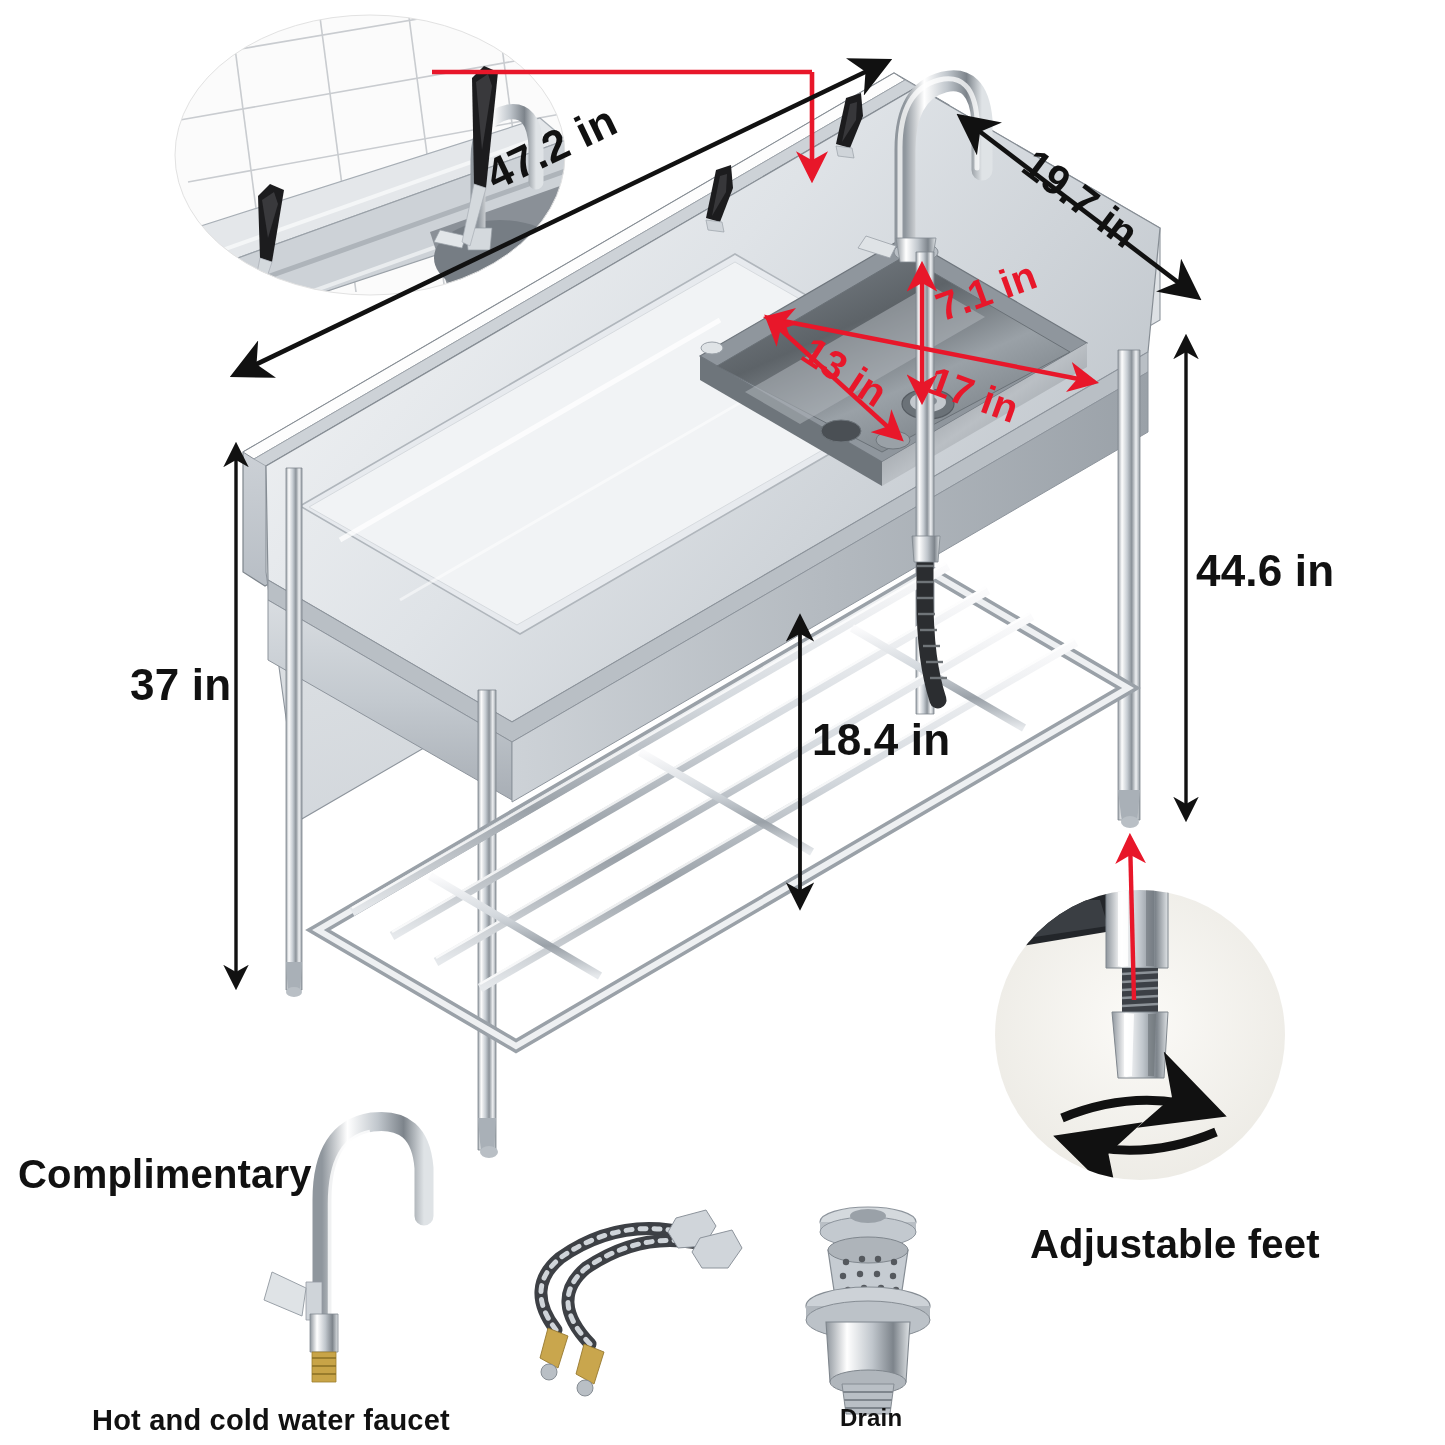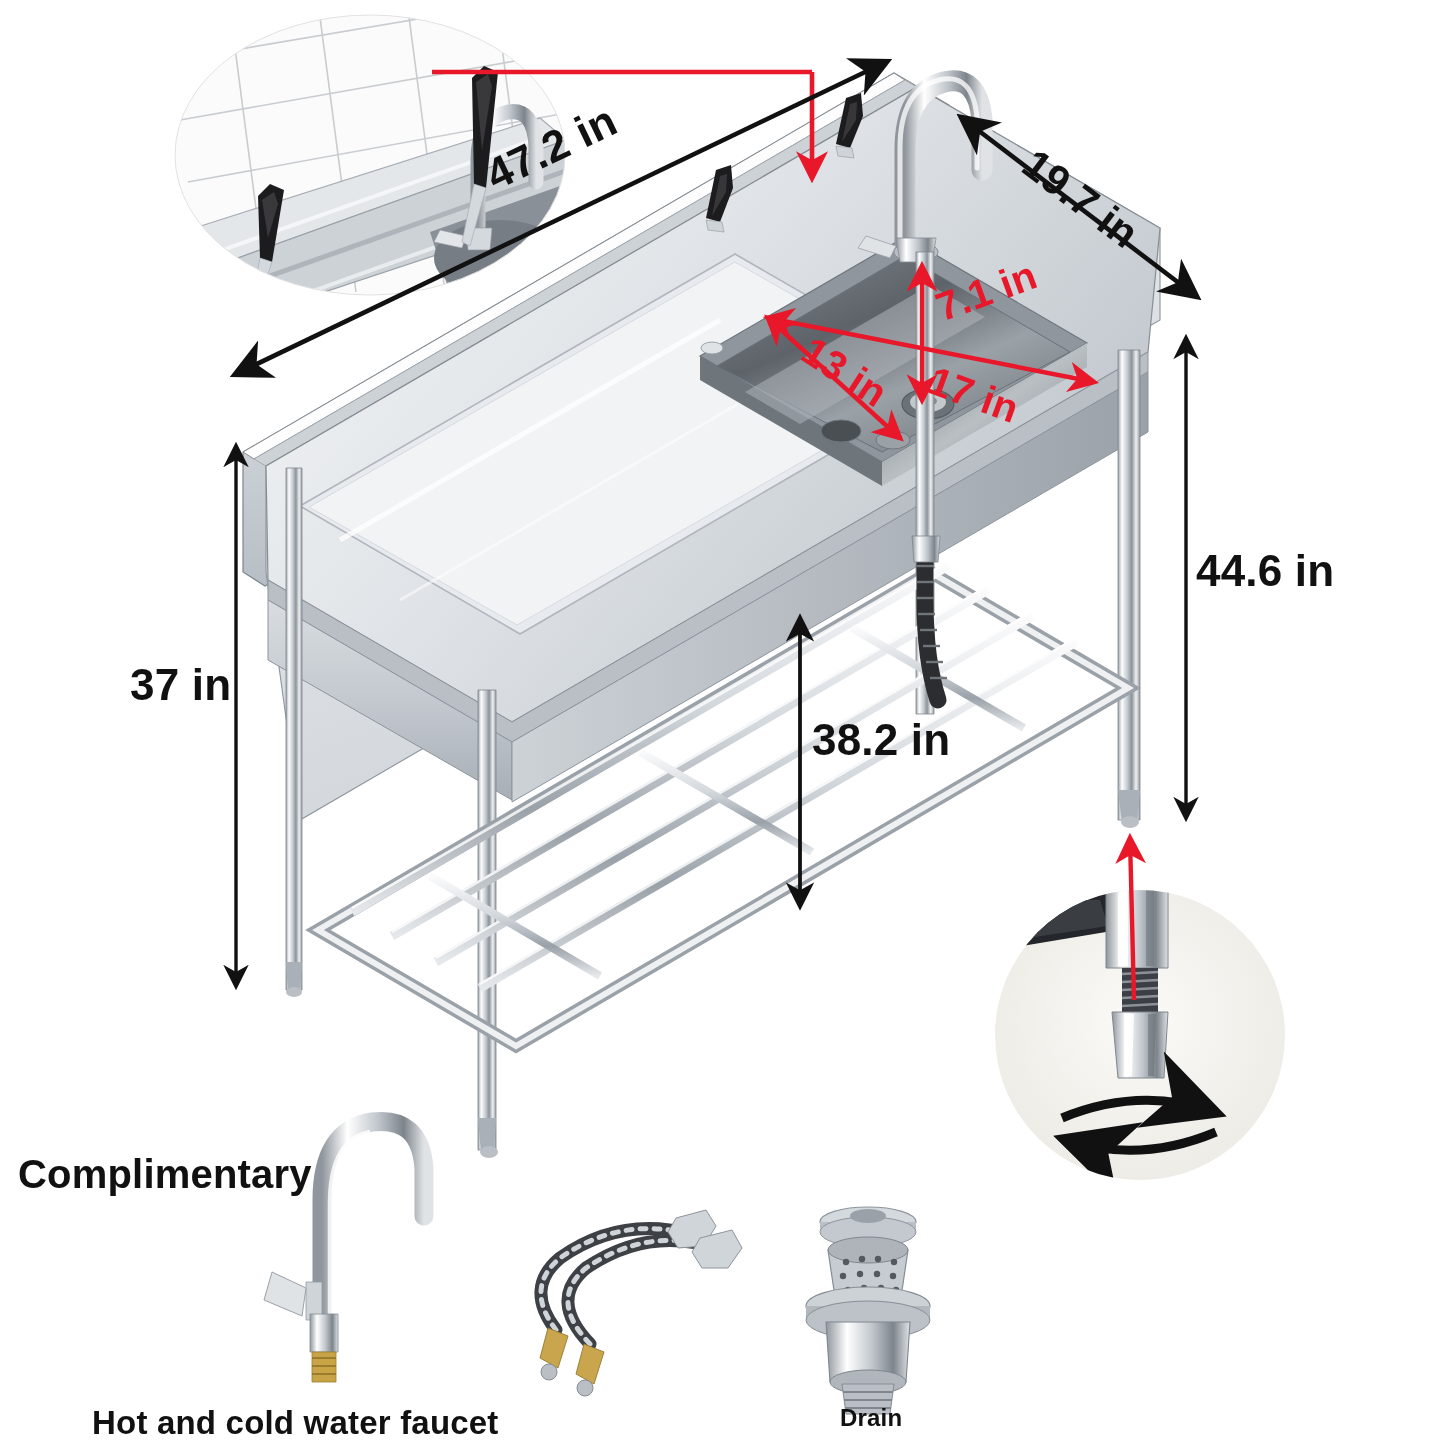--- a/index.html
+++ b/index.html
@@ -399,27 +399,28 @@
 </svg>
 
 <div class="lbl blk" style="left:478px;top:155px;font-size:44px;transform:rotate(-25.6deg);transform-origin:left top;">47.2 in</div>
 
 <div class="lbl blk" style="left:1042px;top:140px;font-size:42px;transform:rotate(37deg);transform-origin:left top;">19.7 in</div>
 
 <div class="lbl blk" style="left:110px;top:660px;font-size:44px;margin-left:20px;">37 in</div>
 
 <div class="lbl blk" style="left:1196px;top:546px;font-size:44px;">44.6 in</div>
 
-<div class="lbl blk" style="left:812px;top:715px;font-size:44px;">38.2 in</div>
+<div class="lbl blk" style="left:812px;top:715px;font-size:44px;">18.4 in</div>
 
 <div class="lbl red" style="left:930px;top:288px;font-size:40px;transform:rotate(-20deg);transform-origin:left top;">7.1 in</div>
 
 <div class="lbl red" style="left:818px;top:328px;font-size:40px;transform:rotate(33deg);transform-origin:left top;">13 in</div>
 
 <div class="lbl red" style="left:938px;top:358px;font-size:40px;transform:rotate(20deg);transform-origin:left top;">17 in</div>
 
+<div class="lbl blk" style="left:1030px;top:1222px;font-size:40px;">Adjustable feet</div>
 
 <div class="lbl blk" style="left:18px;top:1152px;font-size:40px;">Complimentary</div>
 
-<div class="lbl blk" style="left:92px;top:1404px;font-size:33px;">Hot and cold water faucet</div>
+<div class="lbl blk" style="left:92px;top:1404px;font-size:29px;">Hot and cold water faucet</div>
 <div class="lbl blk" style="left:840px;top:1404px;font-size:24px;">Drain</div>
 
 </div>
 
 </body></html>

